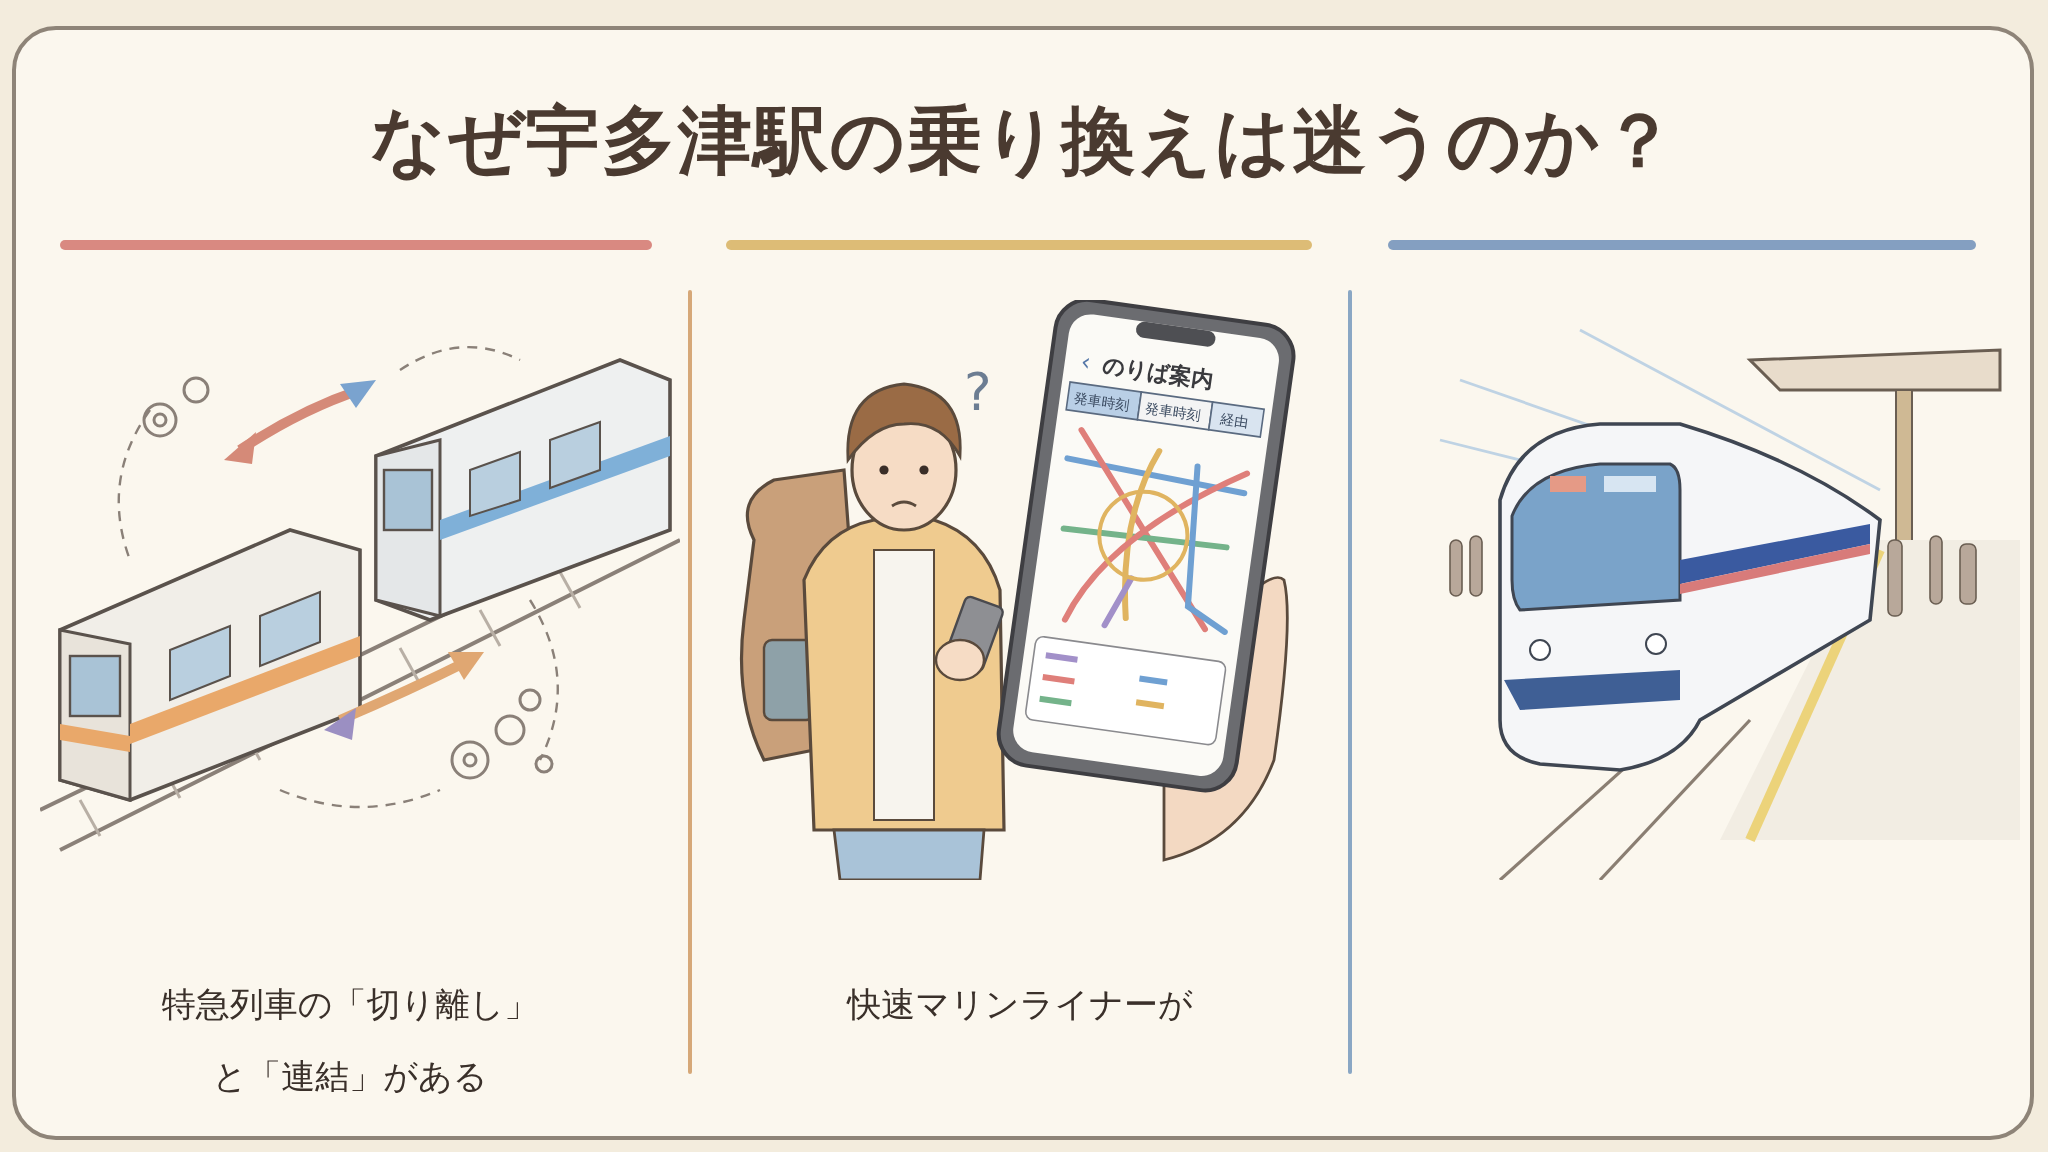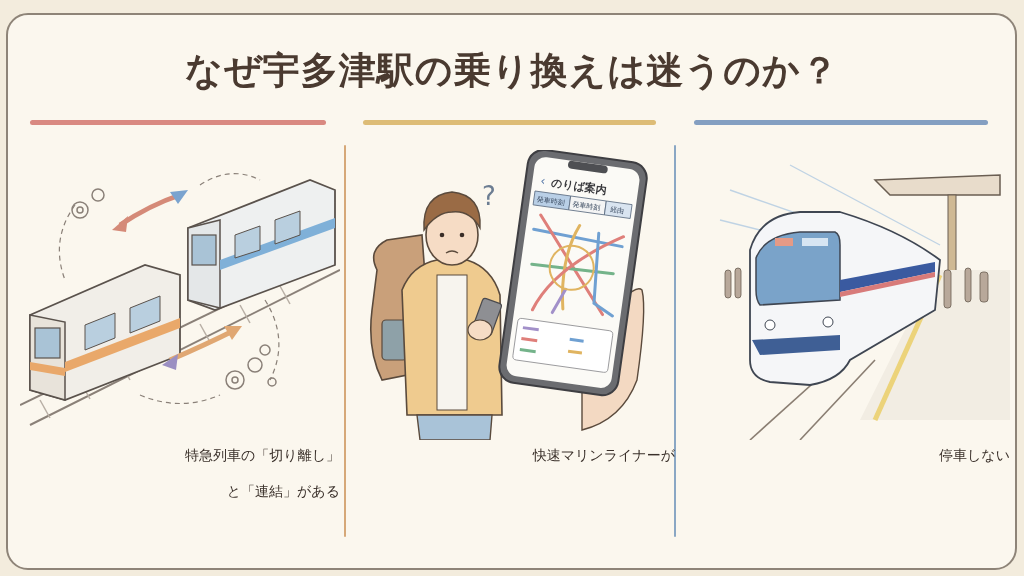--- a/index.html
+++ b/index.html
@@ -2,21 +2,21 @@
 <html><head>
 <meta charset="utf-8">
 <style>
   html,body{margin:0;padding:0;}
   body{width:1024px;height:576px;background:#f3ecdd;overflow:hidden;position:relative;font-family:"DejaVu Sans",sans-serif;}
   .card{position:absolute;left:6px;top:13px;width:1011px;height:557px;background:#fbf7ee;border:2px solid #8e8478;border-radius:22px;box-sizing:border-box;}
   .title{position:absolute;left:0;top:46px;width:1024px;text-align:center;font-size:37px;font-weight:bold;color:#4a3a30;letter-spacing:1px;}
   .rule{position:absolute;top:120px;height:5px;border-radius:3px;opacity:.85;}
   .vdiv{position:absolute;top:145px;width:2px;height:392px;border-radius:1px;}
   .panel{position:absolute;top:150px;width:320px;height:290px;}
-  .caption{position:absolute;top:437px;width:330px;text-align:right;font-size:14px;line-height:36px;color:#3a302a;}
+  .caption{position:absolute;top:485px;width:330px;text-align:center;font-size:17px;line-height:36px;color:#3a302a;}
   svg{display:block;}
 </style>
 </head>
 <body>
 
 <div class="card"></div>
 
 <div class="title">なぜ宇多津駅の乗り換えは迷うのか？</div>
 
 <div class="rule" style="left:30px;width:296px;background:#d2756d;"></div>
@@ -192,14 +192,13 @@
 </div>
 
 <div class="caption" style="left:10px;">
   <div>特急列車の「切り離し」</div>
   <div>と「連結」がある</div>
 </div>
 <div class="caption" style="left:345px;">
   <div>快速マリンライナーが</div>
 </div>
 <div class="caption" style="left:680px;">
-  <div>停車しない</div>
 </div>
 
 </body></html>

